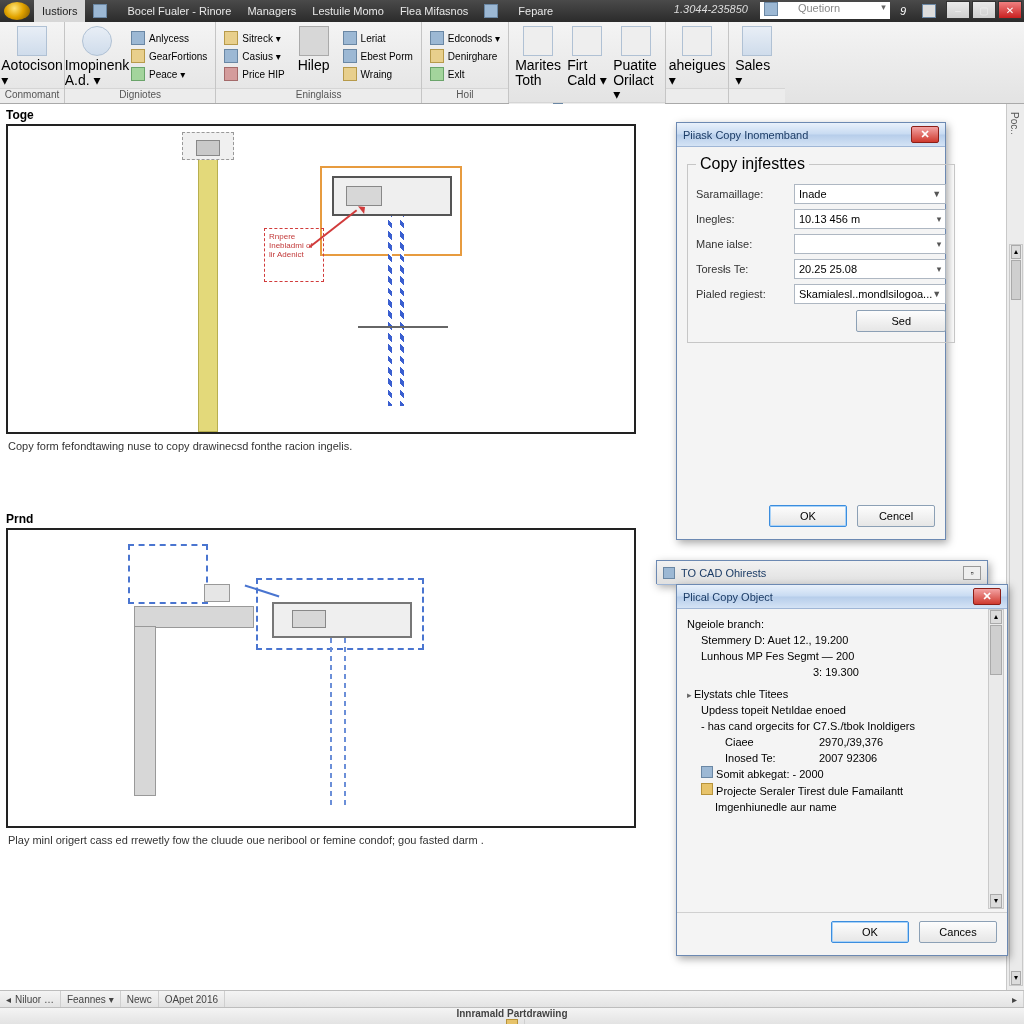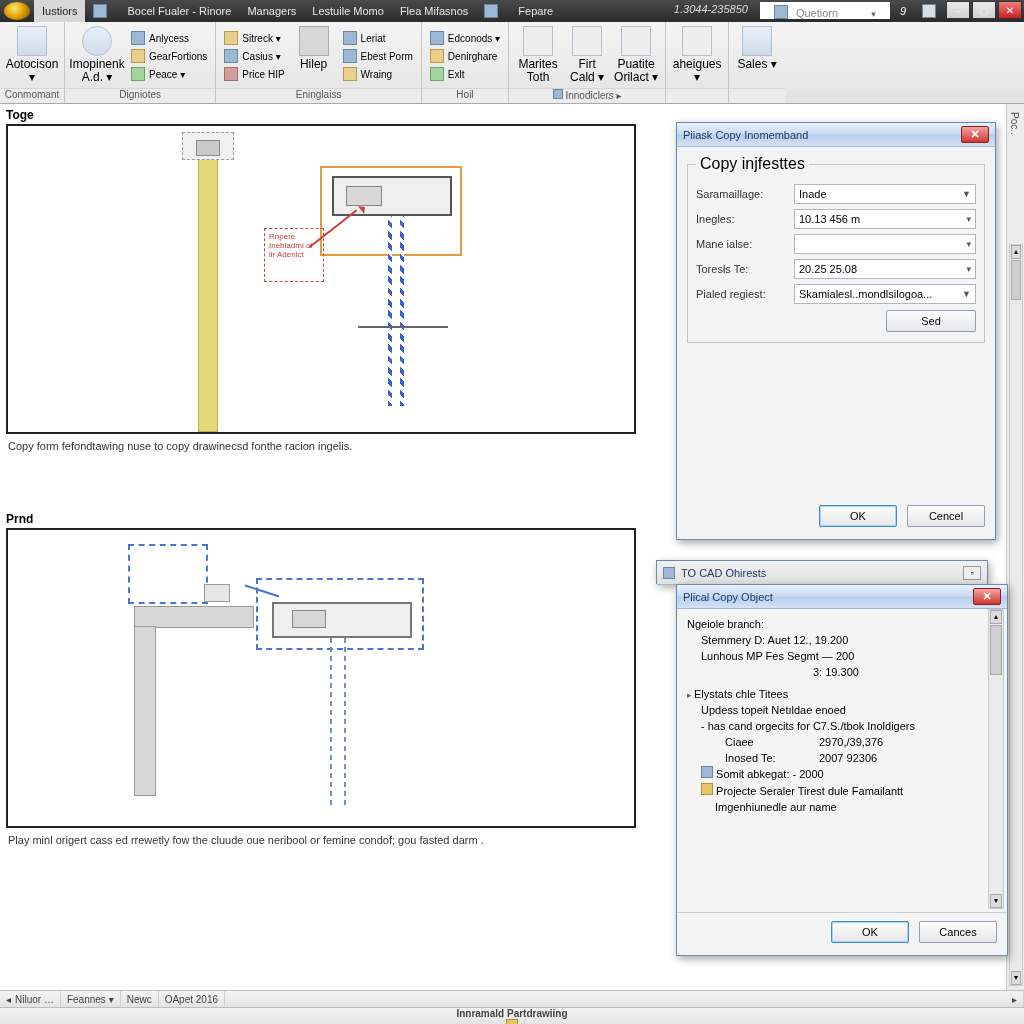--- a/index.html
+++ b/index.html
@@ -5,35 +5,35 @@
 * { box-sizing: border-box; margin: 0; padding: 0; font-family: "Segoe UI", Tahoma, sans-serif; }
 body { width: 1024px; height: 1024px; background: #bfbfbf; overflow: hidden; font-size: 11px; }
 
 
 .menubar { height: 22px; background: linear-gradient(#4a4a4a,#2b2b2b); display: flex; align-items: stretch; color: #eee; }
 .menubar .orb { width: 26px; background: radial-gradient(circle at 40% 35%,#ffe67a 0%,#e2a400 45%,#7c5400 100%); border-radius: 50%; margin: 2px 4px; }
 .menubar .mitem { padding: 3px 8px; display: flex; align-items: center; gap: 4px; color: #e8e8e8; }
 .menubar .mitem.active { background: #d7d7d7; color: #222; }
 .menubar .spacer { flex: 1; }
 .menubar .coord { padding: 3px 10px; font-style: italic; color: #ddd; }
-.menubar .search { background: #fff; width: 130px; height: 17px; margin: 2px 2px; display: flex; align-items: flex-end; padding: 0 14px; color: #555; gap: 8px; }
+.menubar .search { background: #fff; width: 130px; height: 17px; margin: 2px 2px; display: flex; align-items: flex-start; padding: 0 4px; color: #555; gap: 20px; }
 .menubar .winbtns { display: flex; gap: 2px; padding: 0 2px; }
 .menubar .winbtn { width: 24px; height: 18px; margin-top: 1px; border: 1px solid #333; background: linear-gradient(#eaeaea,#cfcfcf); display: flex; align-items: center; justify-content: center; font-size: 10px; }
 .menubar .winbtn.close { background: linear-gradient(#f08080,#c92020); color: #fff; }
 
 .mini-icon { width: 14px; height: 14px; background: #9cb8d4; border: 1px solid #6a87a4; display: inline-block; }
 
 
 .ribbon { height: 82px; background: linear-gradient(#f4f4f4,#e3e3e3); border-bottom: 1px solid #a9a9a9; display: flex; }
 .rgroup { border-right: 1px solid #c5c5c5; display: flex; flex-direction: column; }
 .rgroup .body { flex: 1; display: flex; padding: 2px 6px 0 6px; gap: 6px; }
 .rgroup .caption { height: 15px; text-align: center; font-size: 10px; color: #555; border-top: 1px solid #d5d5d5; background: #ececec; }
 .bigbtn { width: 52px; display: flex; flex-direction: column; align-items: center; justify-content: flex-start; gap: 2px; padding-top: 2px; line-height: 1.05; }
 .bigbtn .bicon { width: 30px; height: 30px; background: linear-gradient(#e8eef6,#cfdceb); border: 1px solid #b0c1d4; }
-.bigbtn .blabel { font-size: 12px; text-align: center; }
+.bigbtn .blabel { font-size: 14px; }
 .stack { display: flex; flex-direction: column; gap: 2px; justify-content: center; }
 .sbtn { display: flex; align-items: center; gap: 4px; padding: 1px 2px; }
 .sbtn .sicon { width: 14px; height: 14px; background: #e8cf8c; border: 1px solid #b79a4a; }
 .sbtn .sicon.blue { background: #9cb8d4; border-color: #6a87a4; }
 .sbtn .sicon.green { background: #a3d49c; border-color: #6aa46a; }
 .sbtn .sicon.red { background: #d49c9c; border-color: #a46a6a; }
 .sbtn span { font-size: 10px; }
 
 
 .docarea { position: absolute; top: 104px; left: 0; right: 0; bottom: 34px; background: #fff; overflow: hidden; }
@@ -323,21 +323,21 @@
 
 <div class="rslim">
   <div class="tab">Poc..</div>
   <div class="dlg-scroll" style="top:140px;bottom:4px;right:1px;width:14px">
     <div class="arr" style="top:0">▴</div>
     <div class="thumb" style="top:15px;height:40px"></div>
     <div class="arr" style="bottom:0">▾</div>
   </div>
 </div>
 
-<div class="dialog" style="left:676px;top:122px;width:320px;height:418px">
+<div class="dialog" style="left:676px;top:122px;width:270px;height:418px">
   <div class="titlebar">
     <span class="ttl">Piiask Copy Inomemband</span>
     <span class="dclose">✕</span>
   </div>
   <div class="inner">
     <fieldset>
       <legend>Copy injfesttes</legend>
       <div class="frow">
         <label>Saramaillage:</label>
         <div class="field">

